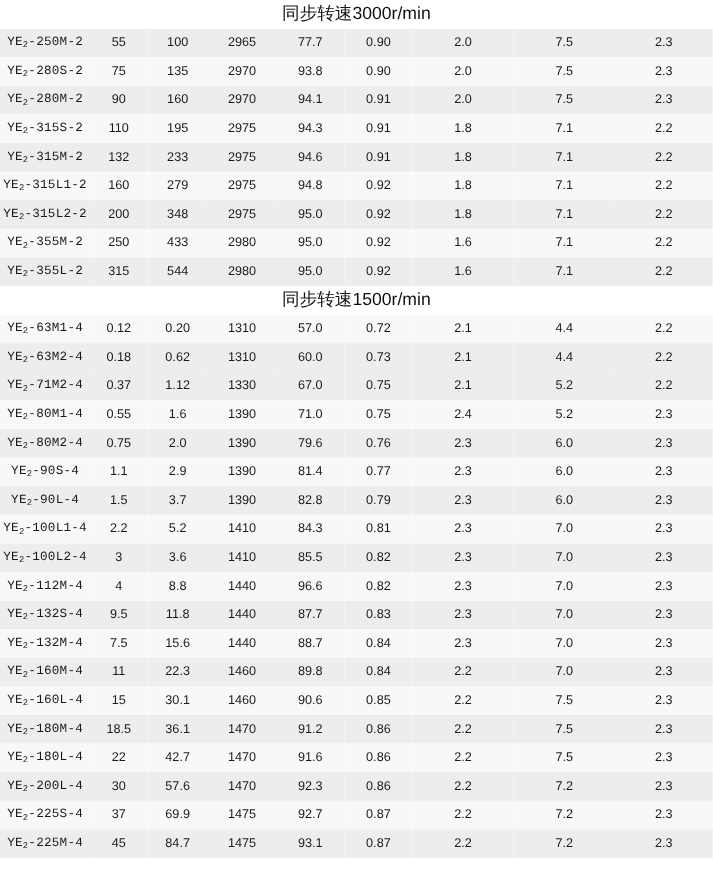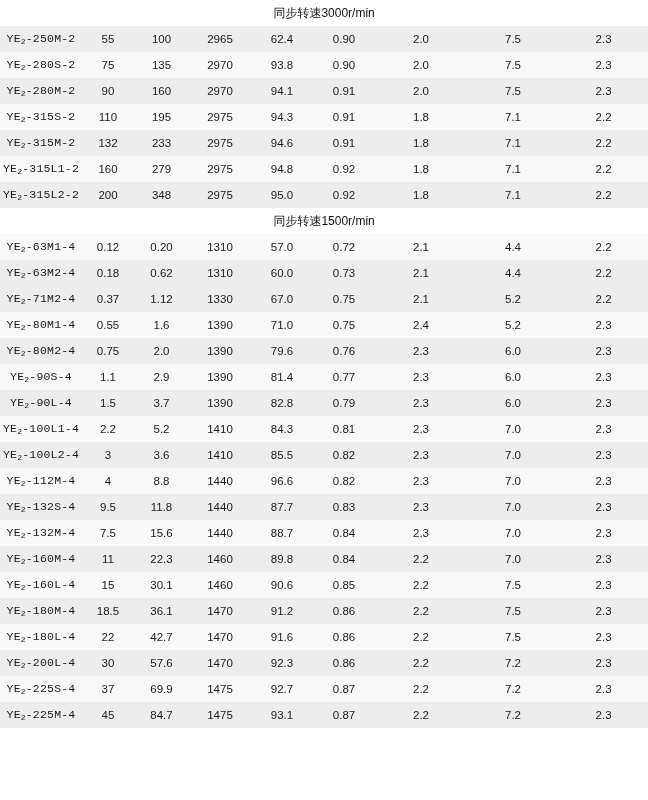--- a/index.html
+++ b/index.html
@@ -22,21 +22,21 @@
     padding: 0;
     height: 25px;
     line-height: 25px;
     text-align: center;
     vertical-align: middle;
     white-space: nowrap;
     overflow: hidden;
   }
   tr.section td {
     background: #ffffff;
-    font-size: 12px;
+    font-size: 16px;
     color: #111;
     height: 26px;
     line-height: 26px;
   }
   tr.row-odd td {
     background: #ededed;
   }
   tr.row-even td {
     background: #f8f8f8;
   }
@@ -79,21 +79,21 @@
   </colgroup>
   <tbody>
       <tr class="section">
         <td colspan="9">同步转速3000r/min</td>
       </tr>
       <tr class="row-odd">
         <td class="model">YE<sub>2</sub>-250M-2</td>
         <td>55</td>
         <td>100</td>
         <td>2965</td>
-        <td>62.4</td>
+        <td>77.7</td>
         <td>0.90</td>
         <td>2.0</td>
         <td>7.5</td>
         <td>2.3</td>
       </tr>
       <tr class="row-even">
         <td class="model">YE<sub>2</sub>-280S-2</td>
         <td>75</td>
         <td>135</td>
         <td>2970</td>
@@ -148,20 +148,42 @@
         <td>2.2</td>
       </tr>
       <tr class="row-odd">
         <td class="model">YE<sub>2</sub>-315L2-2</td>
         <td>200</td>
         <td>348</td>
         <td>2975</td>
         <td>95.0</td>
         <td>0.92</td>
         <td>1.8</td>
+        <td>7.1</td>
+        <td>2.2</td>
+      </tr>
+      <tr class="row-even">
+        <td class="model">YE<sub>2</sub>-355M-2</td>
+        <td>250</td>
+        <td>433</td>
+        <td>2980</td>
+        <td>95.0</td>
+        <td>0.92</td>
+        <td>1.6</td>
+        <td>7.1</td>
+        <td>2.2</td>
+      </tr>
+      <tr class="row-odd">
+        <td class="model">YE<sub>2</sub>-355L-2</td>
+        <td>315</td>
+        <td>544</td>
+        <td>2980</td>
+        <td>95.0</td>
+        <td>0.92</td>
+        <td>1.6</td>
         <td>7.1</td>
         <td>2.2</td>
       </tr>
       <tr class="section">
         <td colspan="9">同步转速1500r/min</td>
       </tr>
       <tr class="row-even">
         <td class="model">YE<sub>2</sub>-63M1-4</td>
         <td>0.12</td>
         <td>0.20</td>

